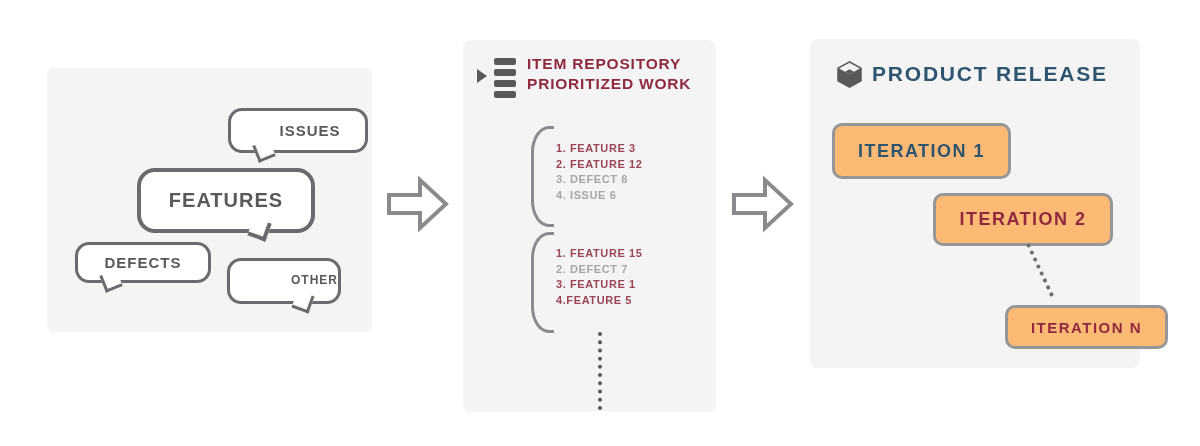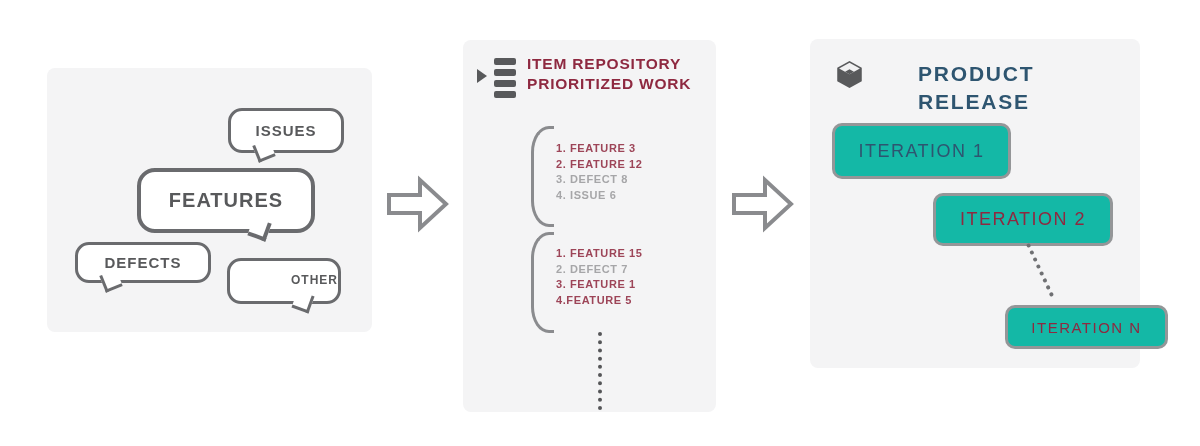--- a/index.html
+++ b/index.html
@@ -18,21 +18,21 @@
   
   .bubble{position:absolute;background:#fff;border:3px solid var(--bubble-border);border-radius:14px;
           display:flex;align-items:center;justify-content:center;color:var(--bubble-text);
           font-weight:bold;text-align:center;}
   .bubble-label{white-space:pre-line;line-height:1.15;letter-spacing:1px;position:relative;z-index:2;}
   .bubble::after{content:"";position:absolute;bottom:-10px;width:15px;height:15px;background:#fff;
           border-right:3px solid var(--bubble-border);border-bottom:3px solid var(--bubble-border);z-index:1;}
   .tail-br::after{right:26px;transform:rotate(20deg);}
   .tail-bl::after{left:24px;transform:rotate(68deg);}
   .b-customer{left:25px;top:24px;width:130px;height:55px;font-size:13px;}
-  .b-issues{left:181px;top:40px;width:110px;height:39px;font-size:15px;}
+  .b-issues{left:181px;top:40px;width:110px;height:39px;font-size:15px;padding-left:24px;}
   .b-features{left:90px;top:100px;width:170px;height:57px;font-size:20px;border-width:4px;border-radius:18px;}
   .b-features::after{border-right-width:4px;border-bottom-width:4px;right:42px;}
   .b-defects{left:28px;top:174px;width:130px;height:35px;font-size:15px;}
   .b-other{left:180px;top:190px;width:108px;height:40px;font-size:12px;justify-content:flex-end;}
 
   
   .flow-arrow{position:absolute;width:64px;height:60px;}
 
   
   .playlist-icon{position:absolute;left:14px;top:17px;width:40px;height:42px;}
@@ -50,23 +50,23 @@
           font-size:11px;letter-spacing:0.6px;line-height:15.5px;}
   .work-list-1{top:101px;}
   .work-list-2{top:206px;}
   .tone-red{color:var(--list-red);}
   .tone-gray{color:var(--list-gray);}
   .dots-v{position:absolute;left:135px;top:292px;height:78px;width:0;border-left:4px dotted var(--dots-dark);}
 
   
   .cube-icon{position:absolute;left:26px;top:21px;}
   .right-title{position:absolute;left:62px;top:21px;color:var(--blue);font-weight:bold;font-size:21px;
-          line-height:28px;letter-spacing:1.8px;margin-left:46px;}
-  .iter-box{position:absolute;background:#14b8a6;border:3px solid var(--box-border);border-radius:10px;
-          display:flex;align-items:center;justify-content:center;font-weight:normal;letter-spacing:1.5px;}
+          line-height:28px;letter-spacing:1.8px;}
+  .iter-box{position:absolute;background:#fdba74;border:3px solid var(--box-border);border-radius:10px;
+          display:flex;align-items:center;justify-content:center;font-weight:bold;letter-spacing:1.5px;}
   .iter-1{left:22px;top:84px;width:173px;height:50px;font-size:18px;}
   .iter-2{left:83px;top:154px;width:174px;height:47px;font-size:18px;}
   .iter-n{left:155px;top:266px;width:157px;height:38px;font-size:15px;}
   .tone-blue{color:var(--blue);}
   .tone-maroon{color:var(--maroon);margin-left:40px;}
   .dots-diag{position:absolute;left:228px;top:202px;height:58px;width:0;border-left:4px dotted #6f7073;
           transform:rotate(-25deg);}
 </style>
 </head>
 <body>

